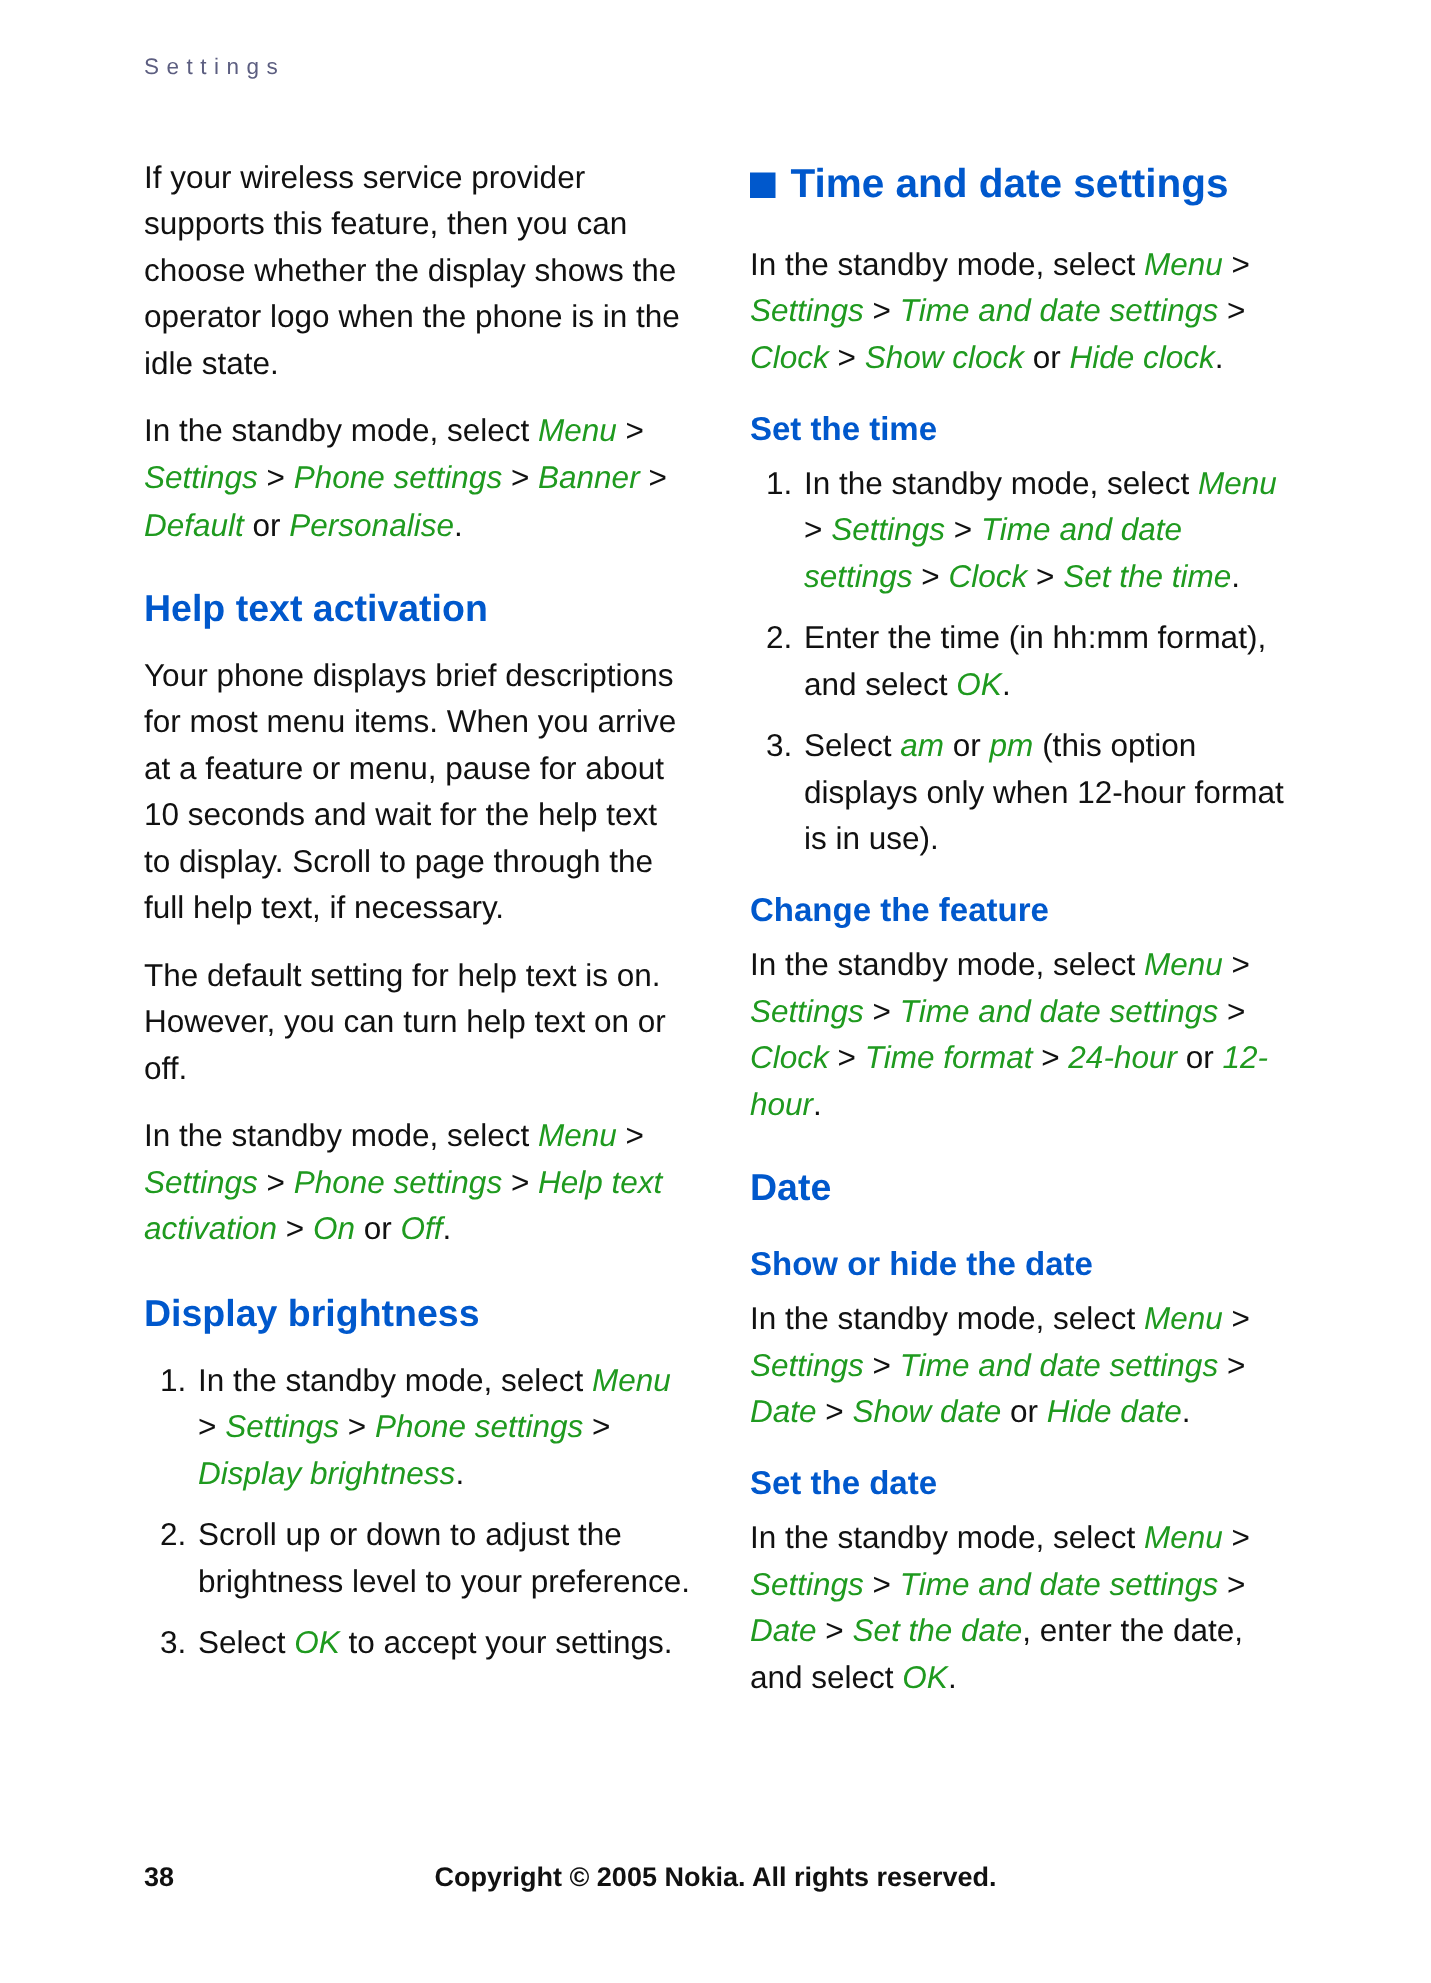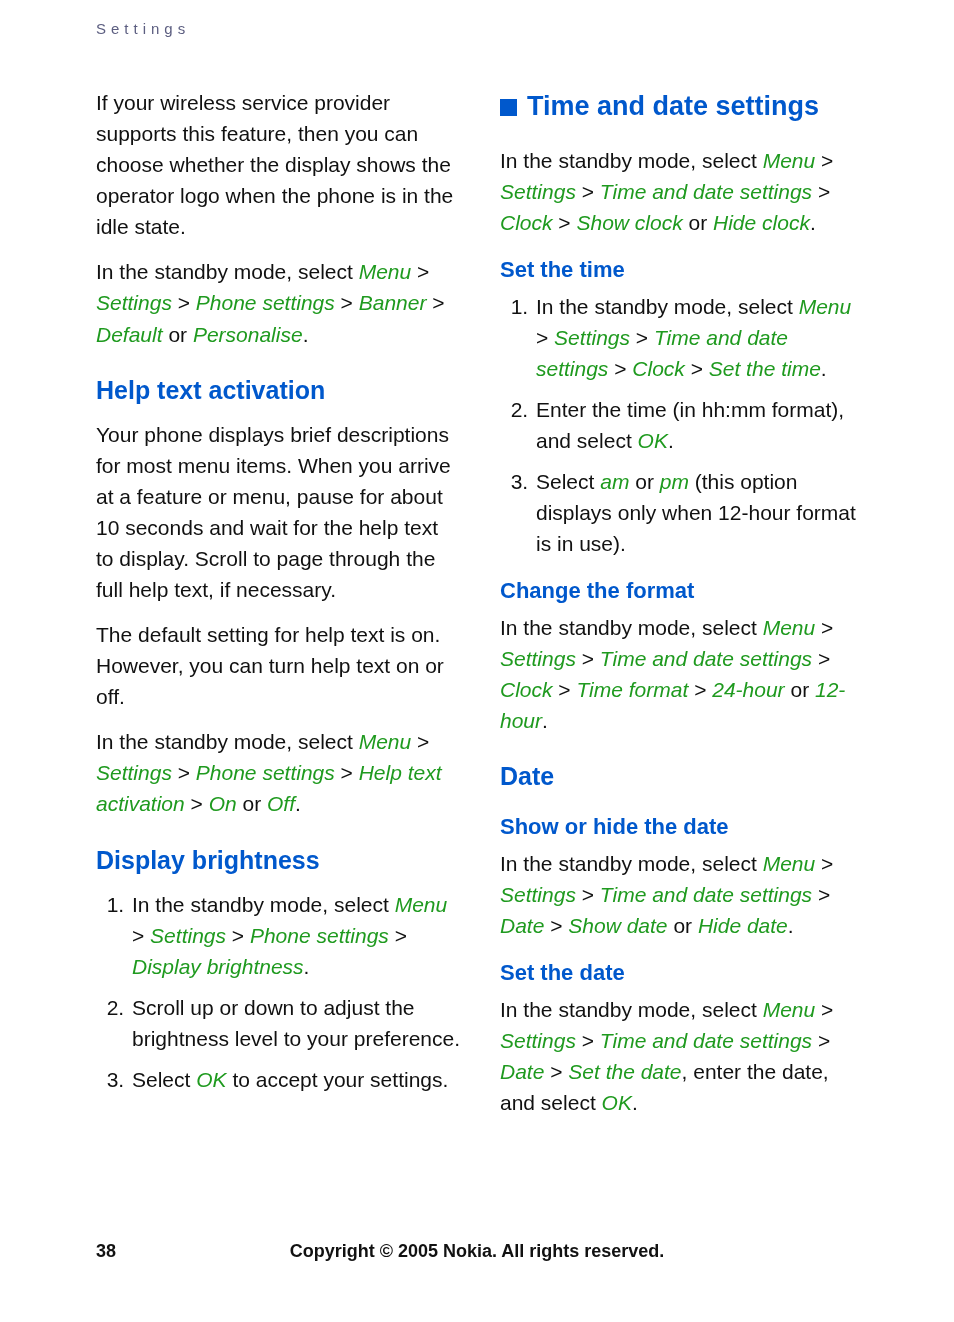--- a/index.html
+++ b/index.html
@@ -8,21 +8,21 @@
     padding: 0;
     background: #fff;
     font-family: "Trebuchet MS", "Lucida Sans", Verdana, sans-serif;
     color: #000;
   }
   .page {
     position: relative;
     width: 954px;
     height: 1322px;
     box-sizing: border-box;
-    padding: 20px 90px 0 96px;
+    padding: 36px 90px 0 96px;
   }
   .running-head {
     font-size: 15px;
     letter-spacing: 5px;
     color: #5c5e80;
     margin-bottom: 50px;
   }
   .cols {
     display: flex;
     gap: 40px;
@@ -151,21 +151,21 @@
           <span>In the standby mode, select </span><span class="menu">Menu</span><span> &gt; </span><span class="menu">Settings</span><span> &gt; </span><span class="menu">Time and date settings</span><span> &gt; </span><span class="menu">Clock</span><span> &gt; </span><span class="menu">Set the time</span><span>.</span>
         </li>
         <li>
           <span>Enter the time (in hh:mm format), and select </span><span class="menu">OK</span><span>.</span>
         </li>
         <li>
           <span>Select </span><span class="menu">am</span><span> or </span><span class="menu">pm</span><span> (this option displays only when 12-hour format is in use).</span>
         </li>
       </ol>
 
-      <div class="h-sub2">Change the format</div>
+      <div class="h-sub2">Change the feature</div>
       <p>
         <span>In the standby mode, select </span><span class="menu">Menu</span><span> &gt; </span><span class="menu">Settings</span><span> &gt; </span><span class="menu">Time and date settings</span><span> &gt; </span><span class="menu">Clock</span><span> &gt; </span><span class="menu">Time format</span><span> &gt; </span><span class="menu">24-hour</span><span> or </span><span class="menu">12-hour</span><span>.</span>
       </p>
 
       <div class="h-sub">Date</div>
 
       <div class="h-sub2">Show or hide the date</div>
       <p>
         <span>In the standby mode, select </span><span class="menu">Menu</span><span> &gt; </span><span class="menu">Settings</span><span> &gt; </span><span class="menu">Time and date settings</span><span> &gt; </span><span class="menu">Date</span><span> &gt; </span><span class="menu">Show date</span><span> or </span><span class="menu">Hide date</span><span>.</span>
       </p>

